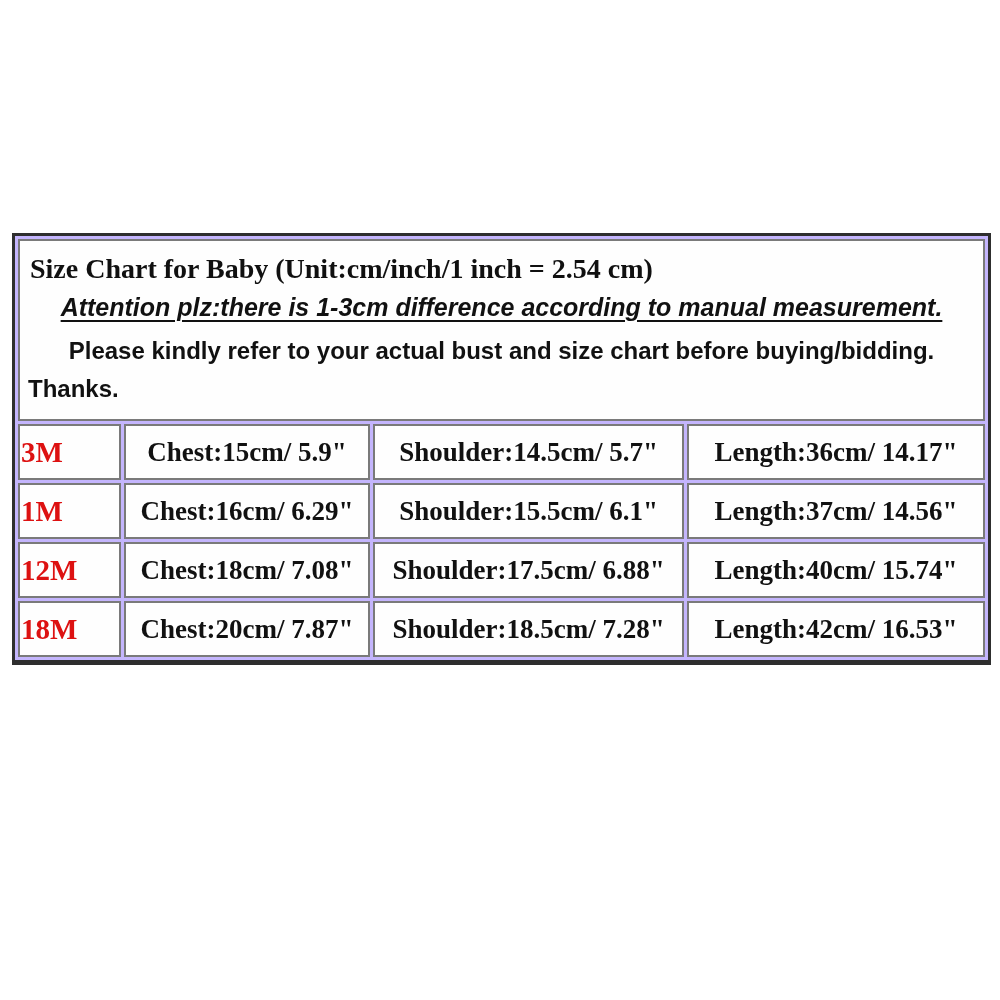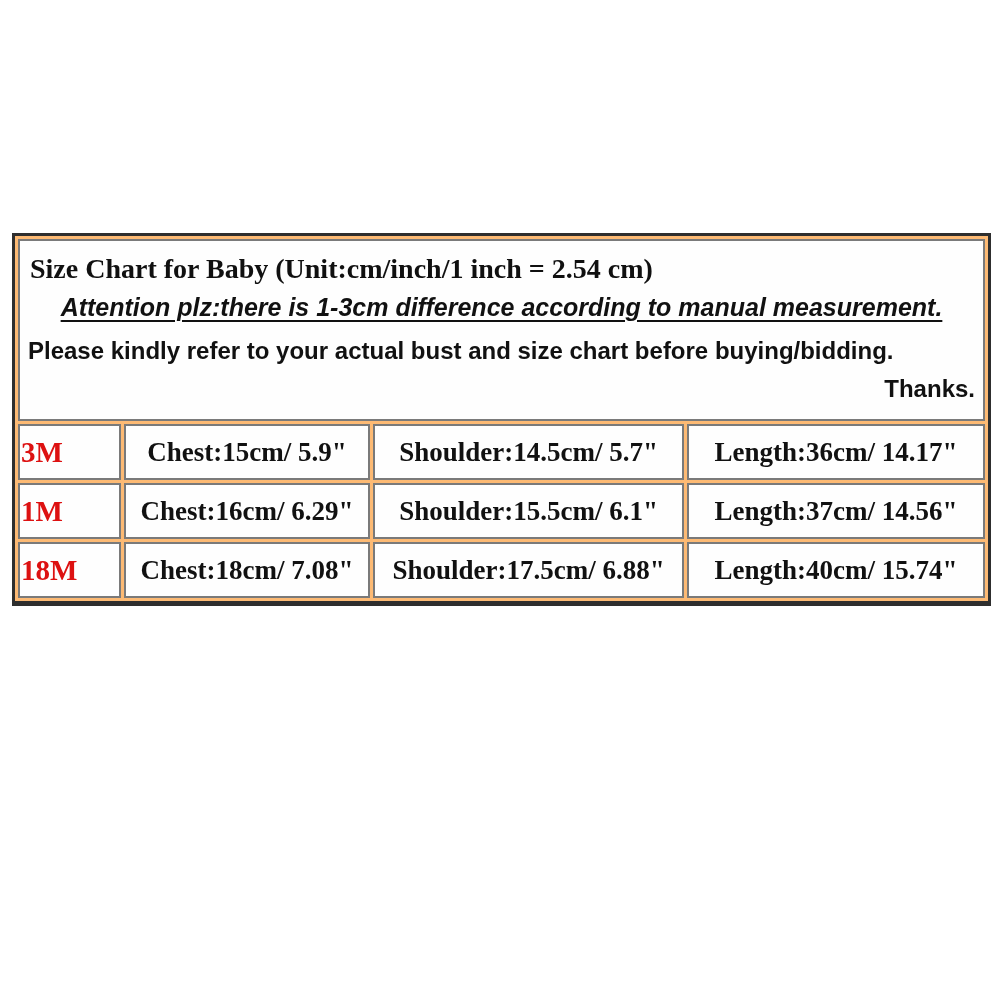--- a/index.html
+++ b/index.html
@@ -16,21 +16,21 @@
     top: 233px;
     width: 979px;
   }
   table.size-chart {
     width: 100%;
     table-layout: fixed;
     border-collapse: separate;
     border-spacing: 3px;
     border: 3px solid #2e2e2e;
     border-bottom-width: 5px;
-    background: #fdba74;
+    background: #c4b5fd;
   }
   col.c-size   { width: 103px; }
   col.c-chest  { width: 246px; }
   col.c-shoulder { width: 311px; }
   col.c-length { width: auto; }
   td {
     border: 2px solid #7a7a7a;
     background: #fefefe;
     color: #111111;
     vertical-align: middle;
@@ -59,29 +59,29 @@
     text-decoration: underline;
     text-decoration-thickness: 2px;
     text-underline-offset: 4px;
     margin-top: 8px;
     white-space: nowrap;
   }
   .refer-note {
     font-family: "Liberation Sans", sans-serif;
     font-weight: bold;
     font-size: 24px;
-    text-align: left;
+    text-align: center;
     margin-top: 15px;
     white-space: nowrap;
   }
   .thanks-note {
     font-family: "Liberation Sans", sans-serif;
     font-weight: bold;
     font-size: 24px;
-    text-align: right;
+    text-align: left;
     margin-top: 10px;
   }
   tr.data-row td {
     height: 50px;
     font-weight: bold;
     font-size: 27px;
     text-align: center;
     white-space: nowrap;
   }
   tr.data-row td.size-cell {
@@ -116,20 +116,26 @@
         <td>Shoulder:14.5cm/ 5.7"</td>
         <td>Length:36cm/ 14.17"</td>
       </tr>
       <tr class="data-row">
         <td class="size-cell">1M</td>
         <td>Chest:16cm/ 6.29"</td>
         <td>Shoulder:15.5cm/ 6.1"</td>
         <td>Length:37cm/ 14.56"</td>
       </tr>
       <tr class="data-row">
-        <td class="size-cell">18M</td>
+        <td class="size-cell">12M</td>
         <td>Chest:18cm/ 7.08"</td>
         <td>Shoulder:17.5cm/ 6.88"</td>
         <td>Length:40cm/ 15.74"</td>
+      </tr>
+      <tr class="data-row">
+        <td class="size-cell">18M</td>
+        <td>Chest:20cm/ 7.87"</td>
+        <td>Shoulder:18.5cm/ 7.28"</td>
+        <td>Length:42cm/ 16.53"</td>
       </tr>
     </tbody>
   </table>
 </div>
 
 </body></html>

